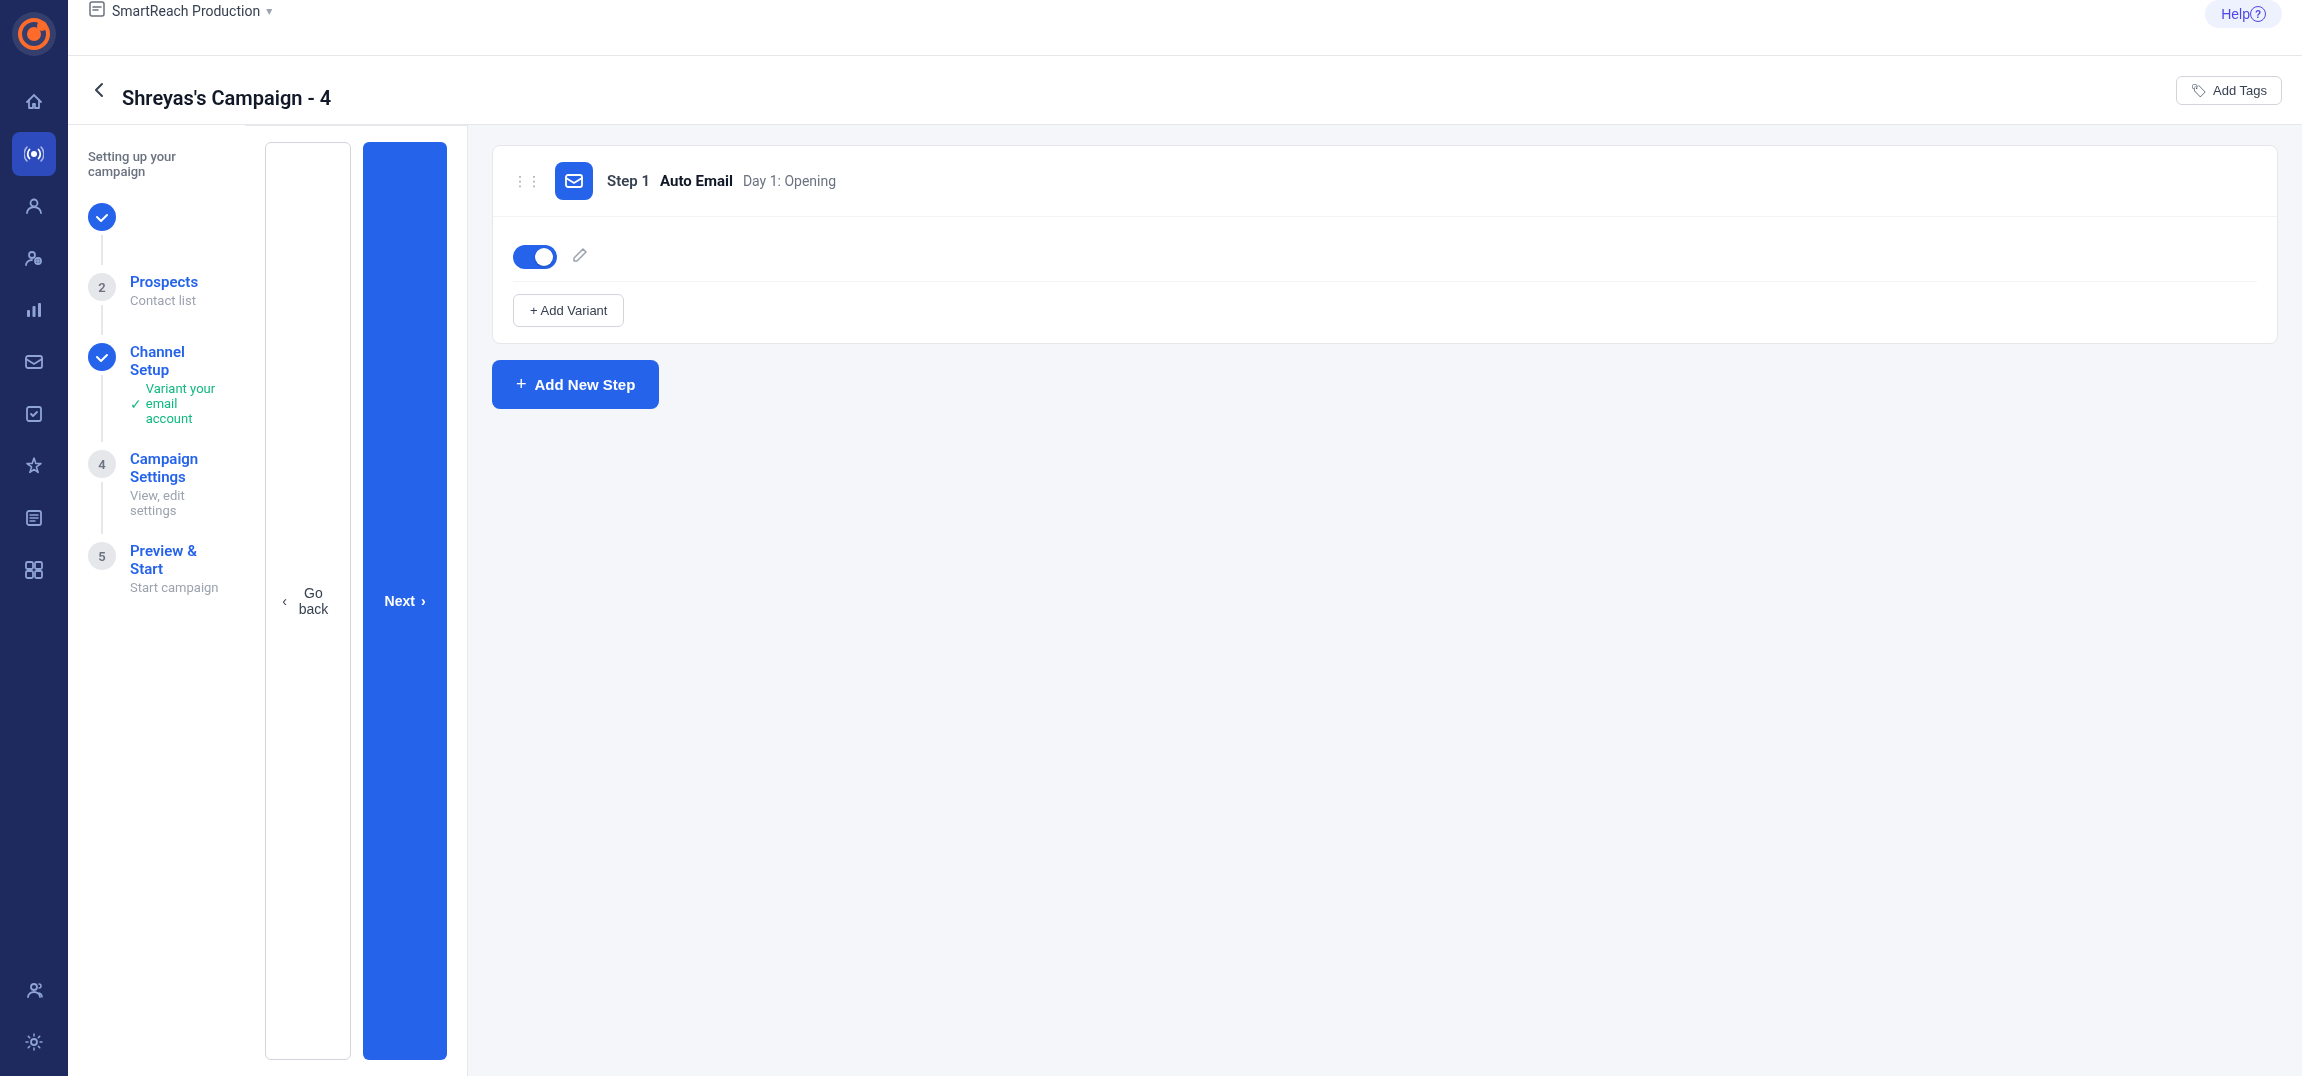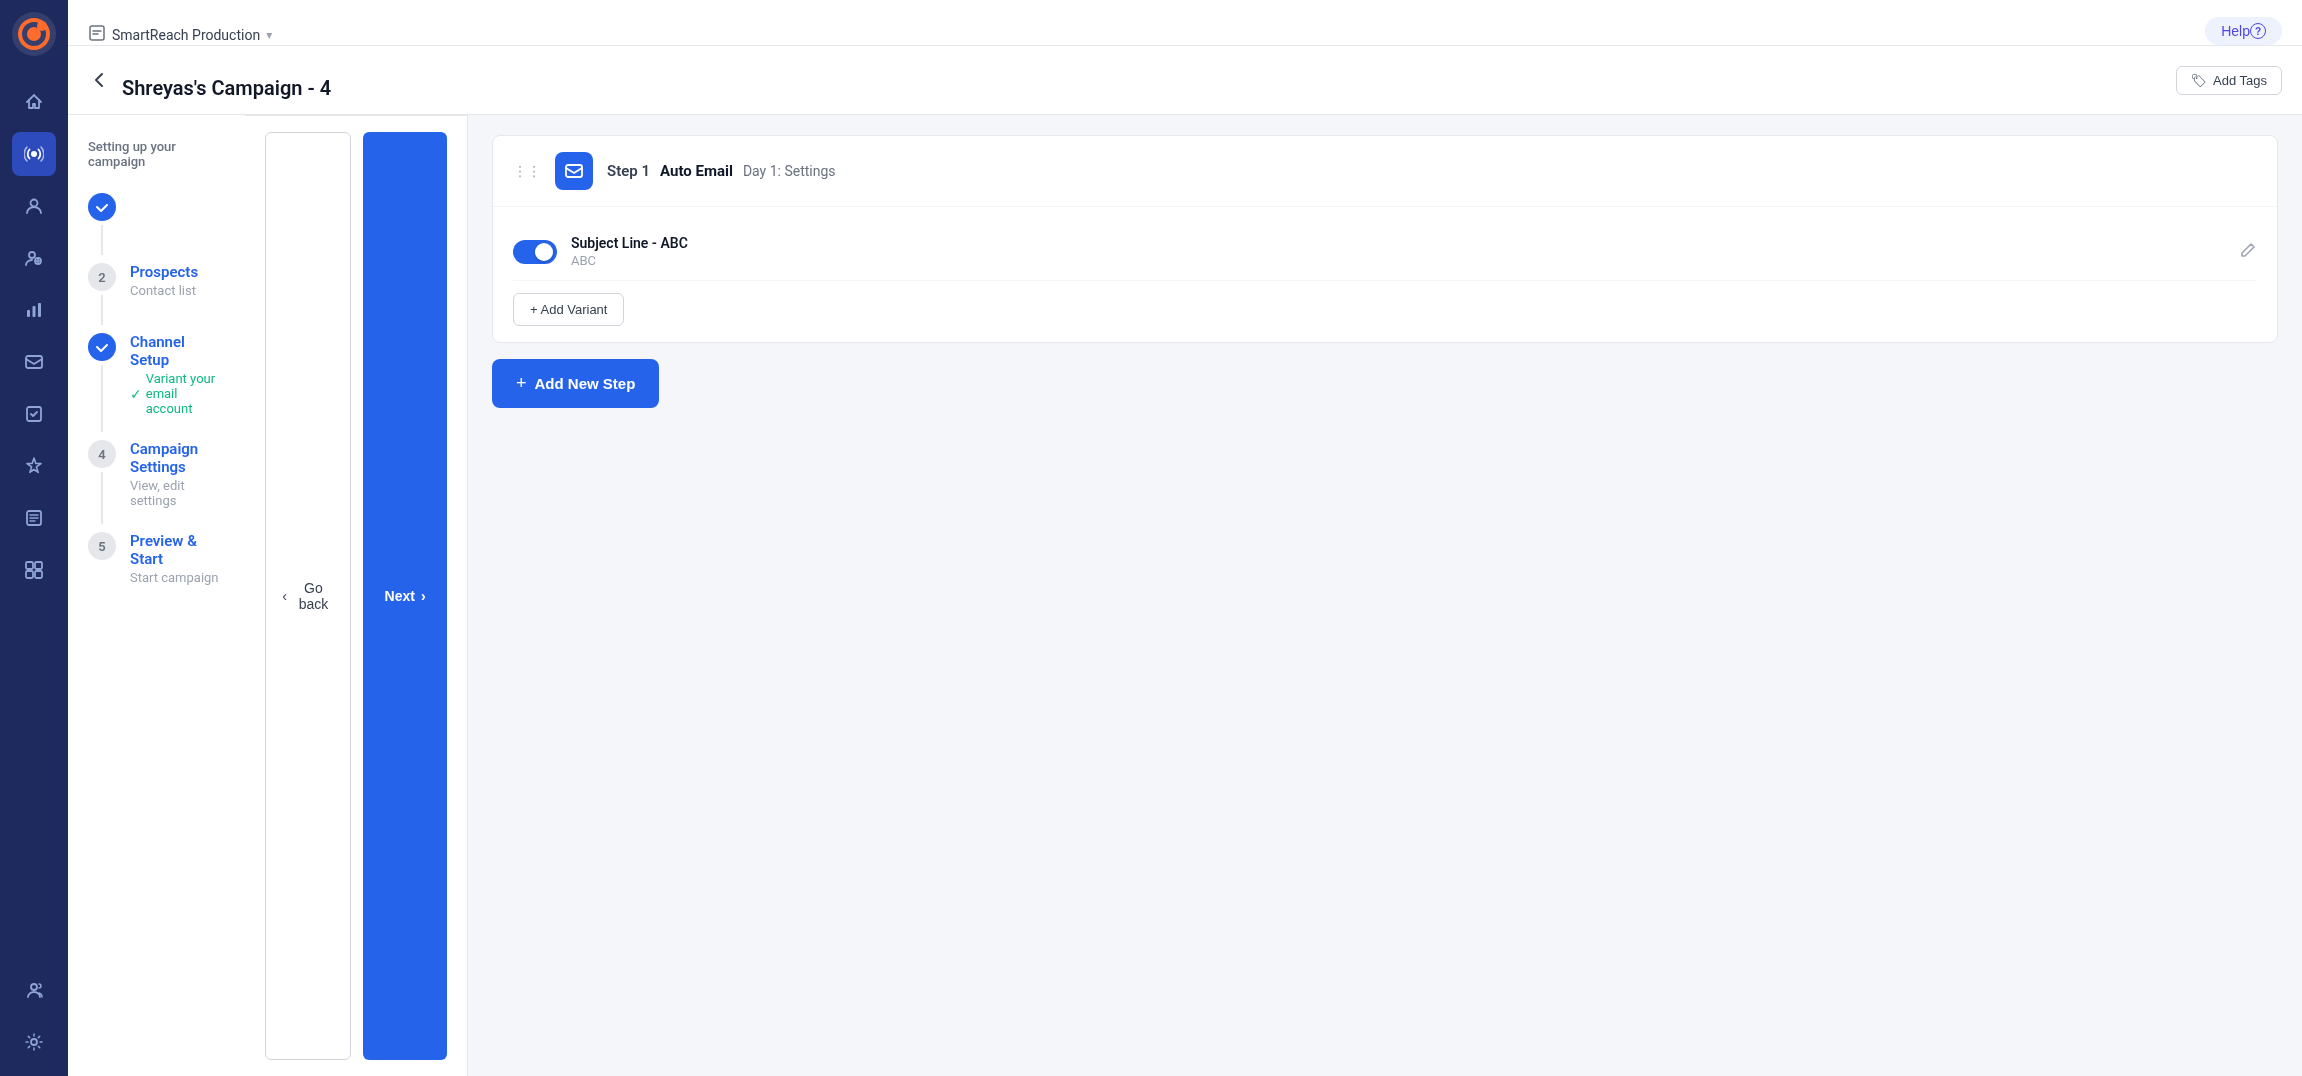--- a/index.html
+++ b/index.html
@@ -26,23 +26,23 @@
       cursor: pointer;
       color: #8fa3d4;
       font-size: 18px;
       transition: background 0.2s;
     }
     .nav-item.active { background: #2d4bbd; color: #fff; }
 
     
     .topbar {
       background: #fff;
-      height: 46px;
-      display: flex;
-      align-items: flex-end;
+      height: 56px;
+      display: flex;
+      align-items: flex-start;
       padding: 0 20px;
       border-bottom: 1px solid #e5e7eb;
       gap: 12px;
       flex-shrink: 0;
     }
     .topbar-workspace {
       display: flex;
       align-items: center;
       gap: 6px;
       color: #374151;
@@ -604,34 +604,30 @@
             <span class="drag-handle">⋮⋮</span>
             <div class="step-icon-box">
               <svg width="20" height="20" viewBox="0 0 20 20" fill="none">
                   <rect x="2" y="4" width="16" height="12" rx="2" stroke="#fff" stroke-width="1.8"></rect>
                   <path d="M2 7l8 5 8-5" stroke="#fff" stroke-width="1.8" stroke-linecap="round"></path>
                 </svg>
             </div>
             <div class="step-card-title">
               <span class="step-num">Step 1</span>
               <span class="step-type">Auto Email</span>
-              <span class="step-day">Day 1: Settings</span>
+              <span class="step-day">Day 1: Opening</span>
             </div>
           </div>
 
           <div class="variant-area">
             <div class="variant-row">
 
               <div class="toggle-switch">
                 <div class="toggle-track"></div>
                 <div class="toggle-thumb"></div>
-              </div>
-              <div class="variant-info">
-                <div class="variant-title">Subject Line - ABC</div>
-                <div class="variant-value">ABC</div>
               </div>
               <button class="variant-edit">
                 <svg width="18" height="18" viewBox="0 0 18 18" fill="none">
                     <path d="M12 3l3 3-9 9H3v-3l9-9z" stroke="#9ca3af" stroke-width="1.5" stroke-linecap="round" stroke-linejoin="round"></path>
                   </svg>
               </button>
             </div>
 
             <button class="add-variant-btn">
               <span>+ Add Variant</span>

